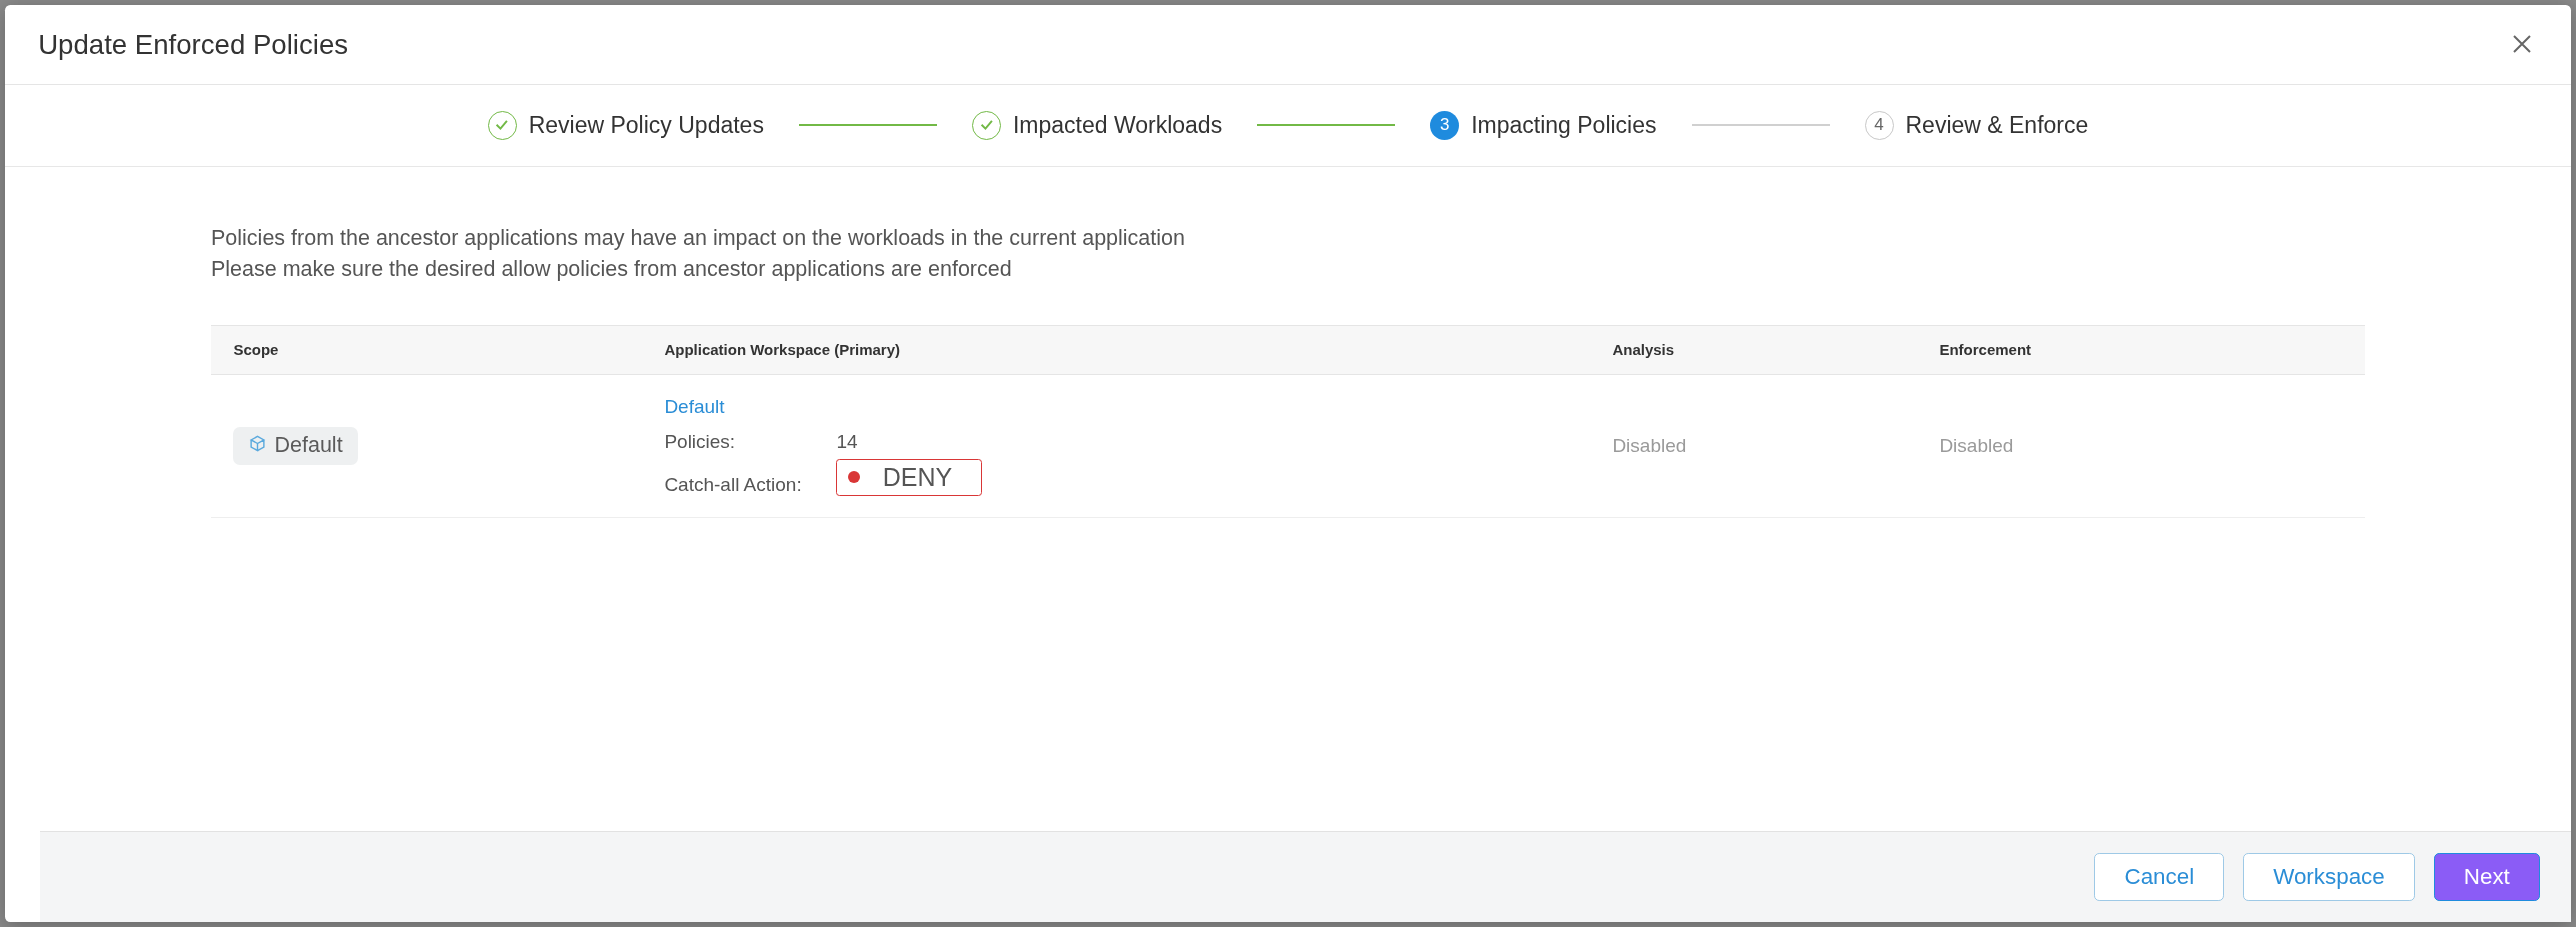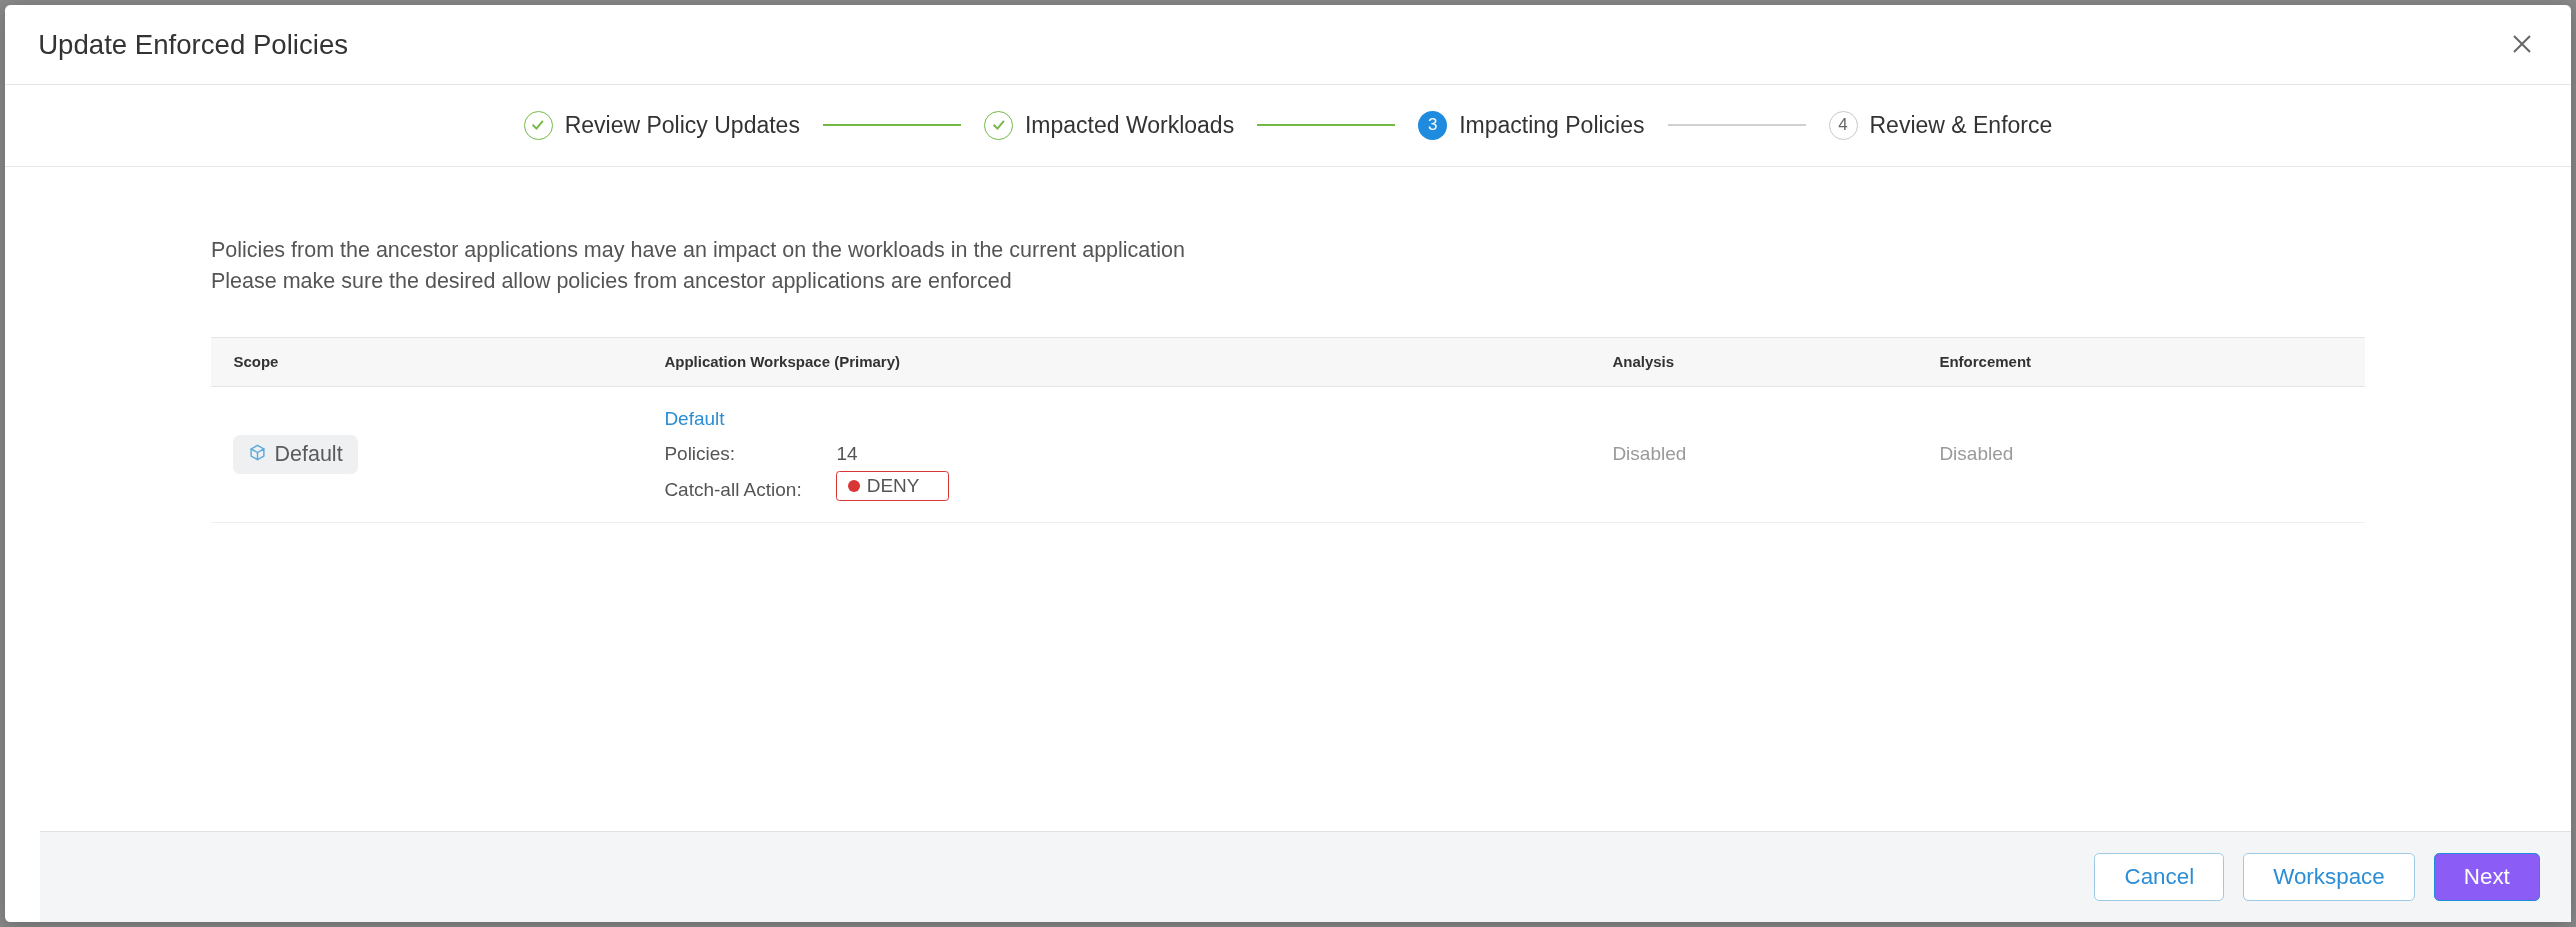--- a/index.html
+++ b/index.html
@@ -47,21 +47,21 @@
     background: none;
   }
   .close-btn svg { width: 24px; height: 24px; }
 
   .stepper-row {
     display: flex;
     align-items: center;
     justify-content: center;
     padding: 26px 0 26px 0;
     border-bottom: 0.9px solid #e7e7e7;
-    gap: 4px;
+    gap: 16px;
   }
   .step {
     display: flex;
     align-items: center;
     gap: 12px;
   }
   .step-circle {
     width: 29px;
     height: 29px;
     border-radius: 50%;
@@ -97,21 +97,21 @@
   }
   .step-connector.green { background: #72b946; }
   .step-connector.grey { background: #d0d0d0; }
 
   .modal-body {
     flex: 1;
     padding: 52px 0 0 0;
     overflow: auto;
   }
   .content-wrap {
-    margin: 16px auto;
+    margin: 4px auto;
     width: 2154px;
   }
   .desc {
     font-size: 21.5px;
     color: #555;
     line-height: 1.45;
     margin-bottom: 40px;
   }
 
   .tbl {
@@ -159,25 +159,25 @@
     align-items: flex-end;
     gap: 34px;
     font-size: 19px;
     color: #555;
     margin-top: 5.2px;
   }
   .ws-lbl { min-width: 138px; }
   .deny-badge {
     display: inline-flex;
     align-items: center;
-    gap: 7px;
+    gap: 23px;
     border: 1.3px solid #d93636;
     border-radius: 3.4px;
     padding: 3.4px 29px 3.4px 10.3px;
-    font-size: 19px;
+    font-size: 25px;
     color: #555;
   }
   .deny-dot {
     width: 12px;
     height: 12px;
     border-radius: 50%;
     background: #d93636;
   }
   .muted { color: #9a9a9a; font-size: 19px; }
 

